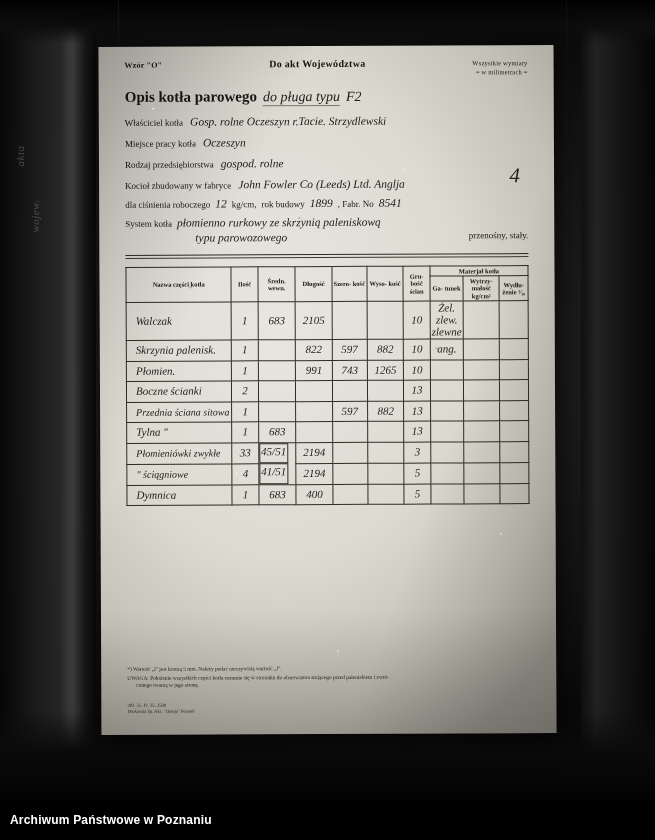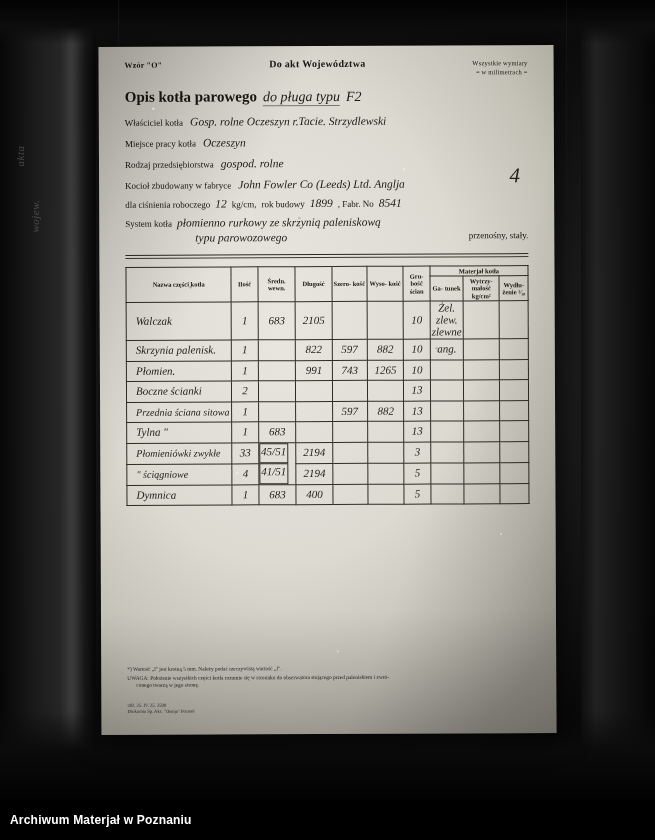--- a/index.html
+++ b/index.html
@@ -436,14 +436,14 @@
     </div>
     <div class="imprint">
       <div>202.  25. IV.  25.  2500</div>
       <div>Drukarnia Sp. Akc. "Ostoja" Poznań</div>
     </div>
 
   </div>
 </div>
 
 <div id="caption">
-  <span>Archiwum Materjał w Poznaniu</span>
+  <span>Archiwum Państwowe w Poznaniu</span>
 </div>
 
 </body></html>

